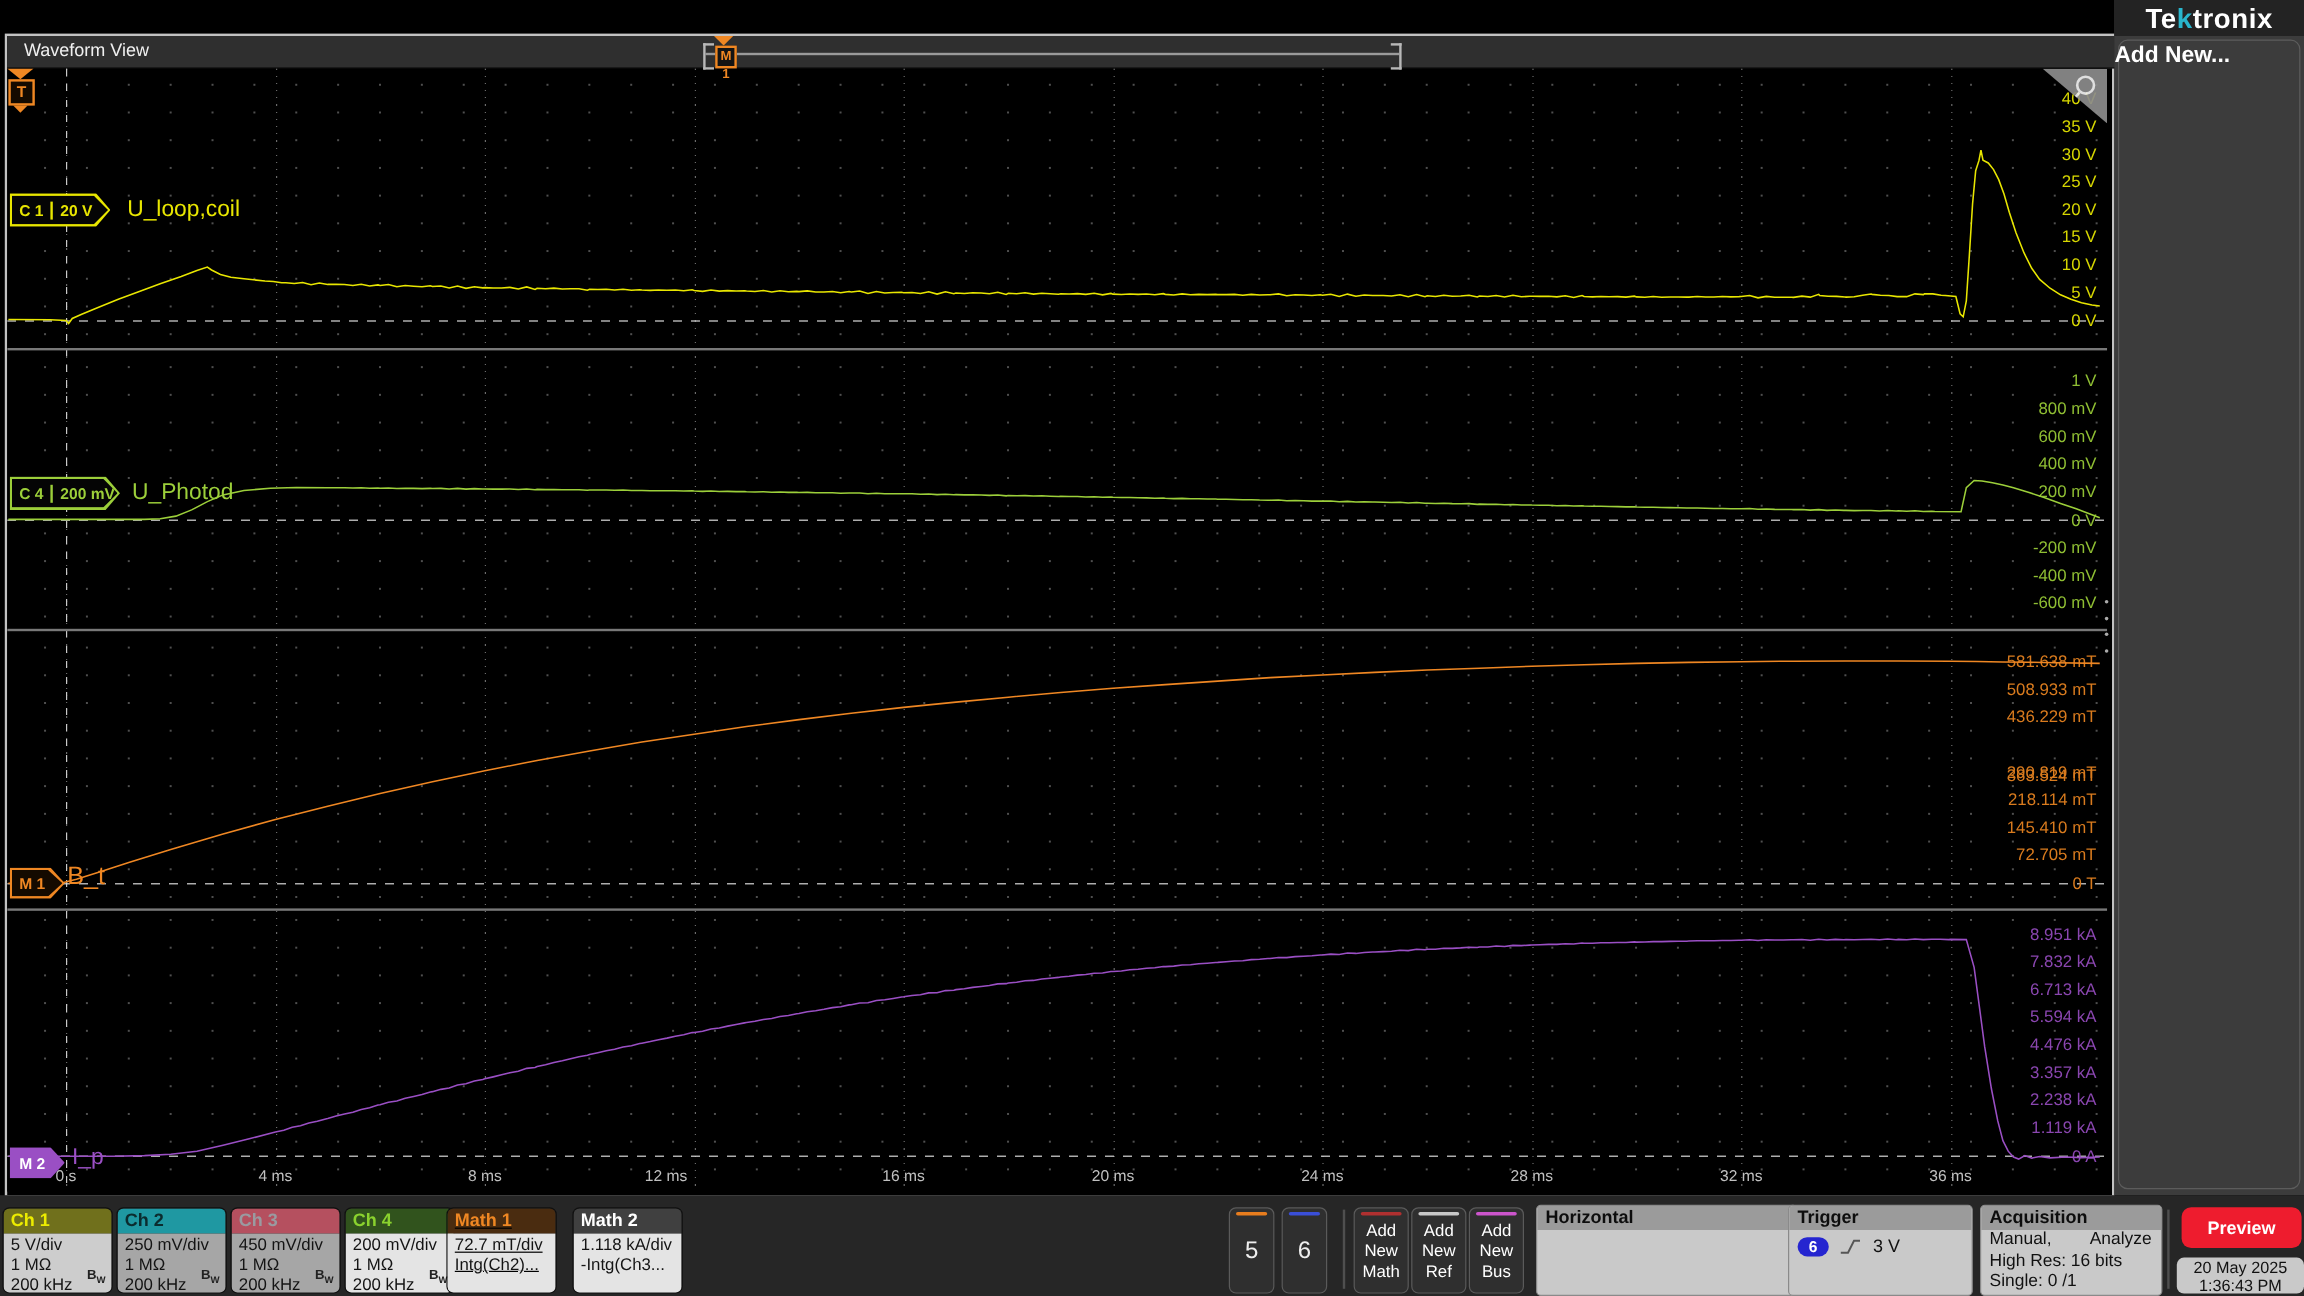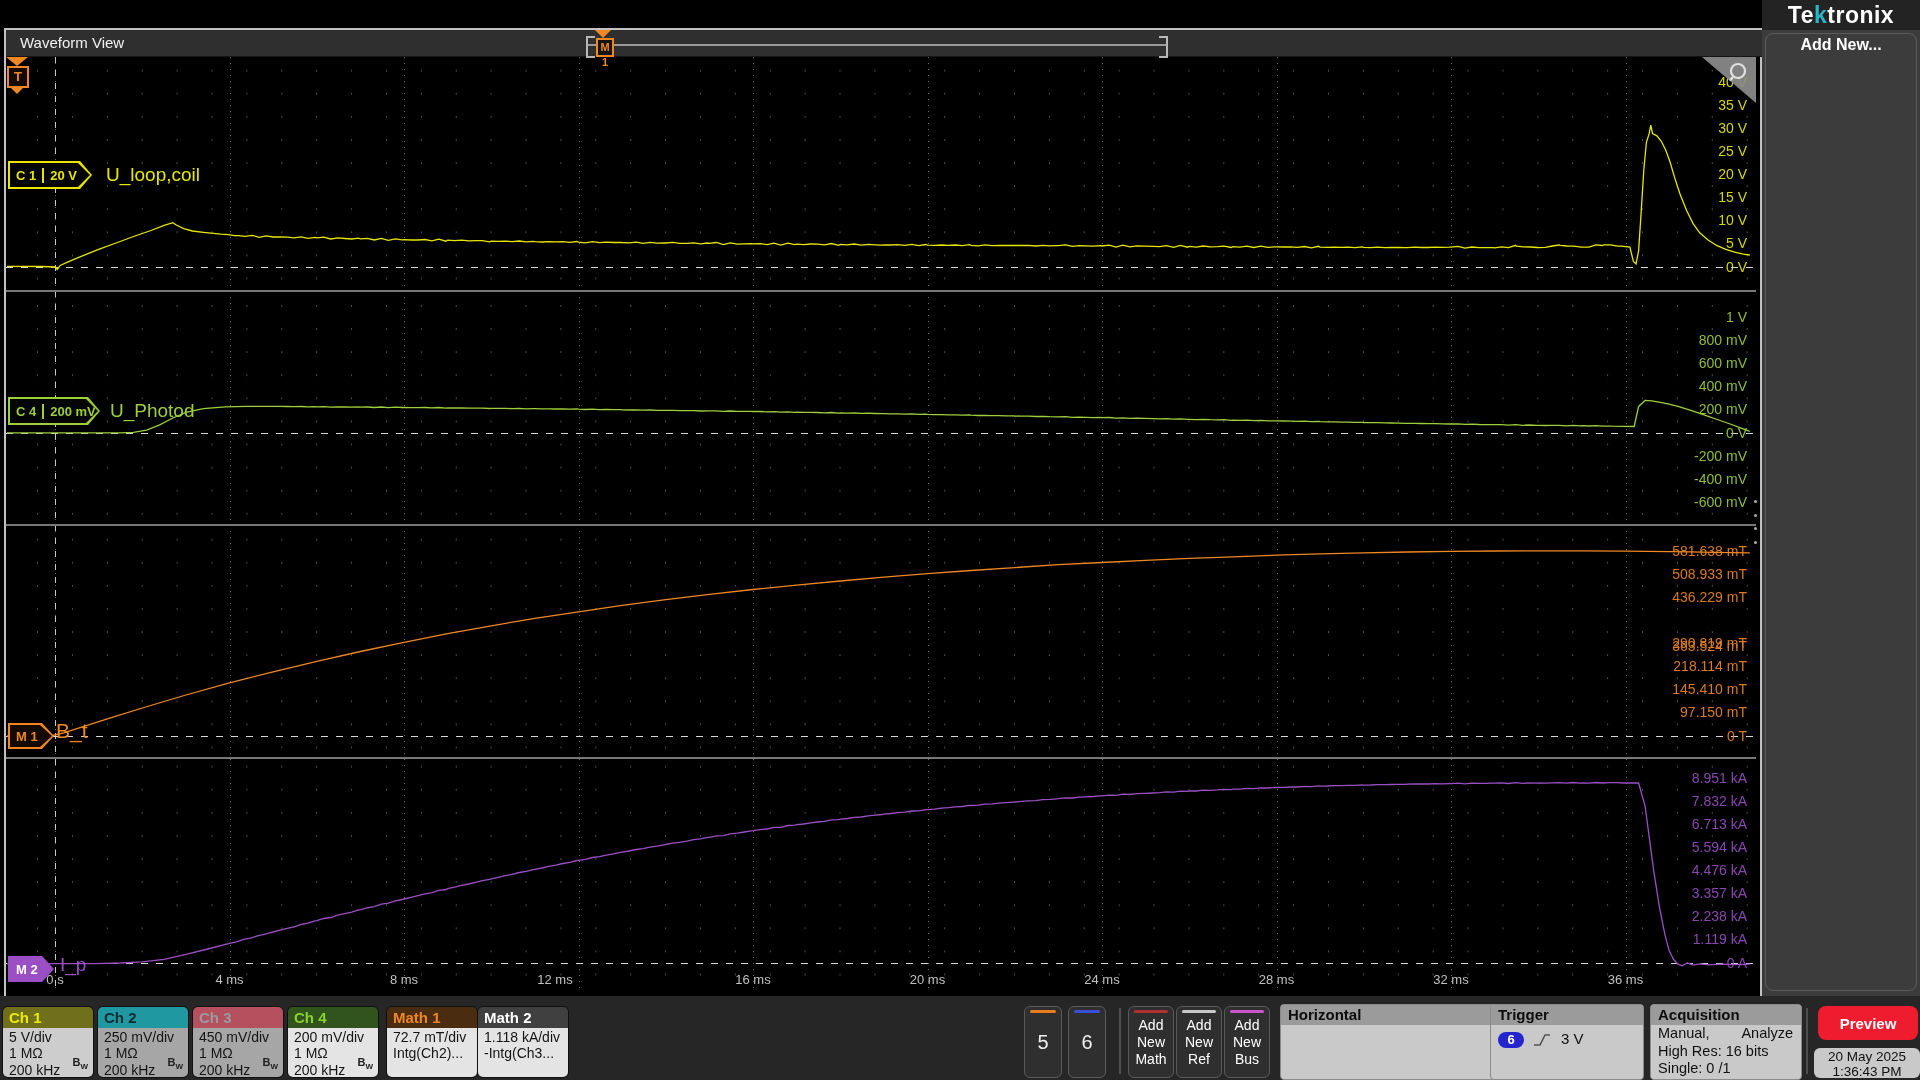--- a/index.html
+++ b/index.html
@@ -36,21 +36,21 @@
   
   .bracket{position:absolute;width:7px;height:18px;}
   #tl-line{position:absolute;height:2px;background:#9a9a9a;}
   #tl-marker-tri{position:absolute;width:0;height:0;border-left:8px solid transparent;border-right:8px solid transparent;border-top:8px solid #ef8723;}
   #tl-marker-box{position:absolute;width:14px;height:15px;border:2px solid #ef8723;background:#141414;color:#ef8723;font-size:11px;font-weight:bold;text-align:center;line-height:15px;}
   
   #sidebar{left:1762px;top:0;width:158px;height:996px;background:#3c3c3c;}
   #logo-area{position:absolute;left:0;top:0;width:158px;height:30px;background:#232323;}
   #logo{position:absolute;width:158px;top:2px;text-align:center;color:#fff;font-weight:bold;font-size:23px;letter-spacing:0.5px;}
   #sb-box{position:absolute;left:3px;top:33px;width:150px;height:956px;border:1px solid #5c5c5c;border-radius:8px;}
-  #add-new{position:absolute;left:0;top:36px;width:158px;text-align:center;color:#fff;font-weight:bold;font-size:16px;}
+  #add-new{position:absolute;left:0;top:36px;width:158px;color:#fff;font-weight:bold;font-size:19px;}
   
   #bottombar{left:0;top:996px;width:1920px;height:84px;background:#262626;}
   .chbadge{position:absolute;top:10px;width:90px;height:70px;border-radius:6px;overflow:hidden;border:1px solid #101010;}
   .chhead{height:21px;font-size:15px;font-weight:bold;padding-left:6px;line-height:21px;}
   .chbody{position:relative;height:49px;font-size:14px;color:#141414;padding-left:6px;line-height:16.3px;padding-top:1px;}
   .bw{position:absolute;right:5px;bottom:3px;font-size:11px;font-weight:bold;color:#222;}
   .bw sub{font-size:8px;}
   .numbtn{position:absolute;top:10px;width:36px;height:70px;background:#2f2f2f;border:1px solid #5a5a5a;border-radius:6px;color:#eee;font-size:20px;display:flex;align-items:center;justify-content:center;}
   .stripe{position:absolute;top:3px;left:5px;right:5px;height:3px;border-radius:2px;}
   .addbtn{position:absolute;top:10px;width:44px;height:70px;background:#2f2f2f;border:1px solid #5a5a5a;border-radius:6px;color:#fff;font-size:14px;line-height:17px;display:flex;align-items:center;justify-content:center;text-align:center;}
@@ -116,21 +116,21 @@
         <div class="axlabel" style="top: 390.6px; color: rgb(143, 190, 51);">-200 mV</div>
         <div class="axlabel" style="top: 413.7px; color: rgb(143, 190, 51);">-400 mV</div>
         <div class="axlabel" style="top: 436.8px; color: rgb(143, 190, 51);">-600 mV</div>
         <div class="axlabel" style="top: 485.7px; color: rgb(217, 123, 30);">581.638 mT</div>
         <div class="axlabel" style="top: 508.8px; color: rgb(217, 123, 30);">508.933 mT</div>
         <div class="axlabel" style="top: 531.9px; color: rgb(217, 123, 30);">436.229 mT</div>
         <div class="axlabel" style="top: 581px; color: rgb(217, 123, 30);">363.524 mT</div>
         <div class="axlabel" style="top: 578.1px; color: rgb(217, 123, 30);">290.819 mT</div>
         <div class="axlabel" style="top: 601.2px; color: rgb(217, 123, 30);">218.114 mT</div>
         <div class="axlabel" style="top: 624.3px; color: rgb(217, 123, 30);">145.410 mT</div>
-        <div class="axlabel" style="top: 647.4px; color: rgb(217, 123, 30);">97.150 mT</div>
+        <div class="axlabel" style="top: 647.4px; color: rgb(217, 123, 30);">72.705 mT</div>
         <div class="axlabel" style="top: 670.5px; color: rgb(217, 123, 30);">0 T</div>
         <div class="axlabel" style="top: 712.7px; color: rgb(138, 70, 176);">8.951 kA</div>
         <div class="axlabel" style="top: 735.8px; color: rgb(138, 70, 176);">7.832 kA</div>
         <div class="axlabel" style="top: 758.9px; color: rgb(138, 70, 176);">6.713 kA</div>
         <div class="axlabel" style="top: 782px; color: rgb(138, 70, 176);">5.594 kA</div>
         <div class="axlabel" style="top: 805.1px; color: rgb(138, 70, 176);">4.476 kA</div>
         <div class="axlabel" style="top: 828.2px; color: rgb(138, 70, 176);">3.357 kA</div>
         <div class="axlabel" style="top: 851.3px; color: rgb(138, 70, 176);">2.238 kA</div>
         <div class="axlabel" style="top: 874.4px; color: rgb(138, 70, 176);">1.119 kA</div>
         <div class="axlabel" style="top: 897.5px; color: rgb(138, 70, 176);">0 A</div>
@@ -296,21 +296,21 @@
       </div>
       <div class="chbadge" style="left: 287px;">
         <div class="chhead" style="background: rgb(49, 83, 29); color: rgb(138, 210, 46);">Ch 4</div>
         <div class="chbody" style="background: rgb(228, 228, 228);">
           <div>200 mV/div</div>
           <div>1 MΩ</div>
           <div>200 kHz</div>
           <span class="bw">B<sub>W</sub></span>
         </div>
       </div>
-      <div class="chbadge" style="left: 386px;">
+      <div class="chbadge" style="left: 372px; text-decoration: underline;">
         <div class="chhead" style="background: rgb(74, 44, 16); color: rgb(239, 135, 35);">Math 1</div>
         <div class="chbody" style="background: rgb(228, 228, 228);">
           <div>72.7 mT/div</div>
           <div>Intg(Ch2)...</div>
         </div>
       </div>
       <div class="chbadge" style="left: 477px;">
         <div class="chhead" style="background: #404040; color: rgb(255, 255, 255);">Math 2</div>
         <div class="chbody" style="background: rgb(228, 228, 228);">
           <div>1.118 kA/div</div>

